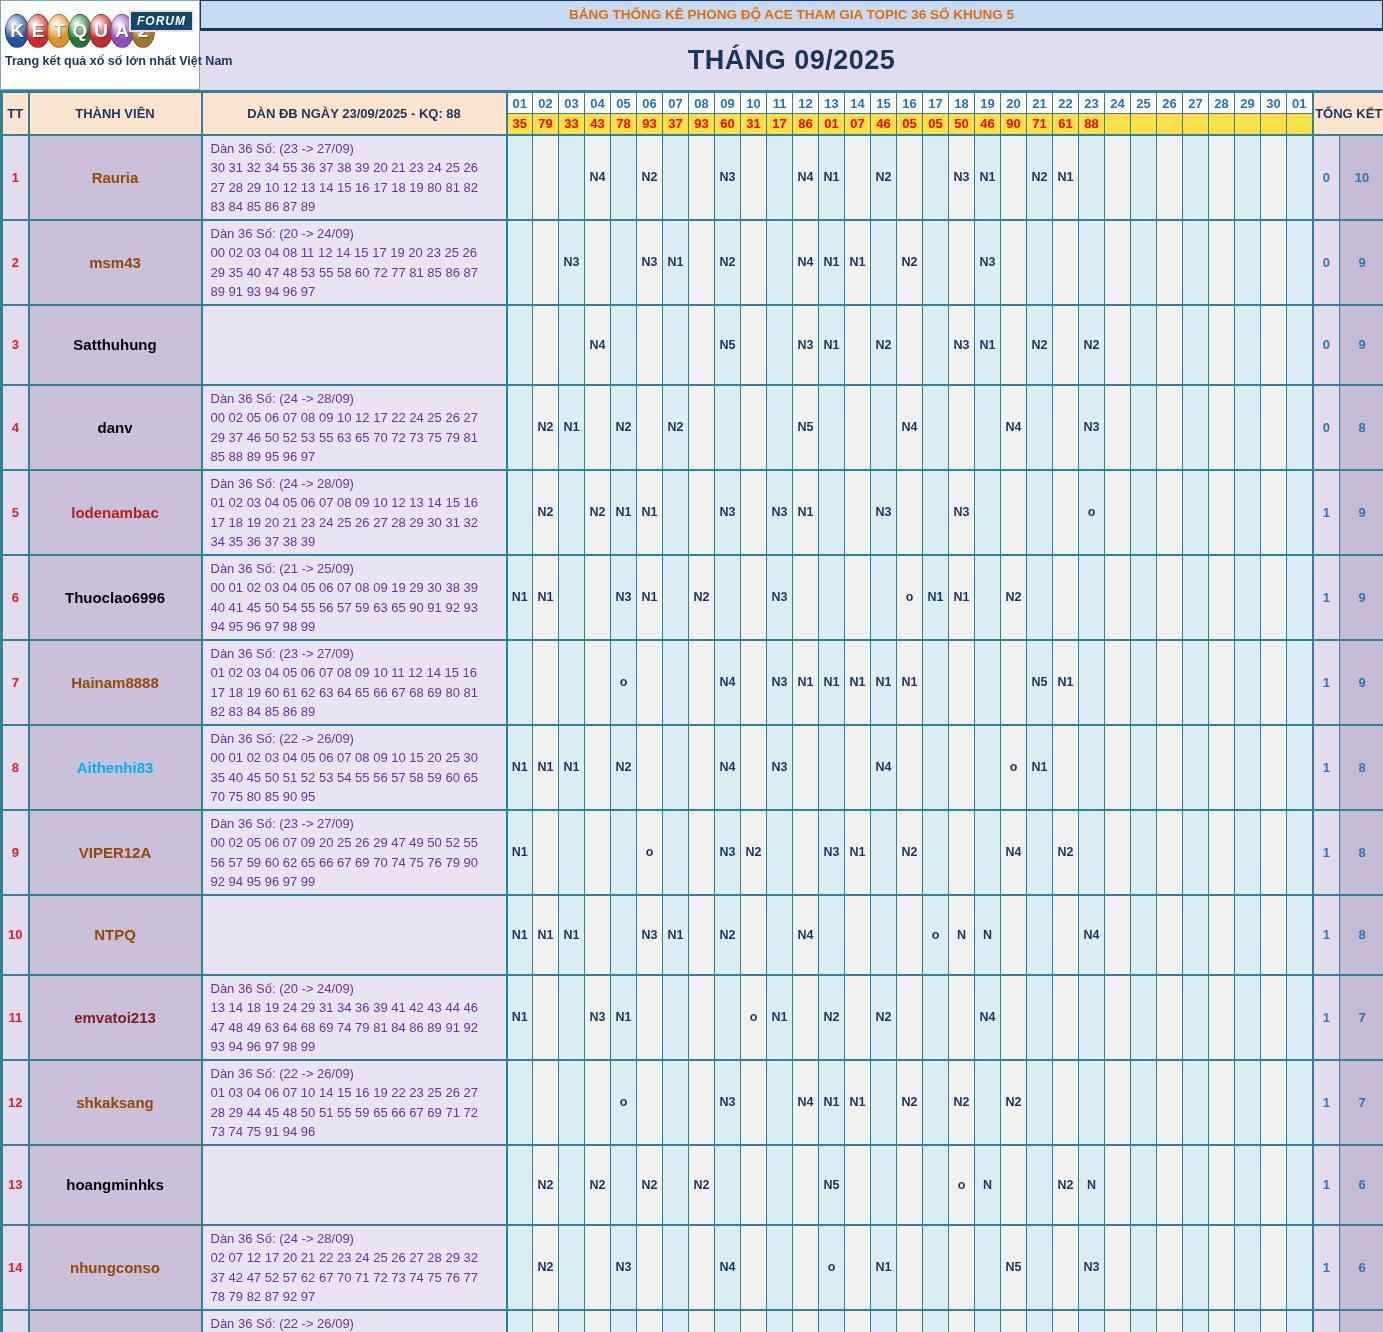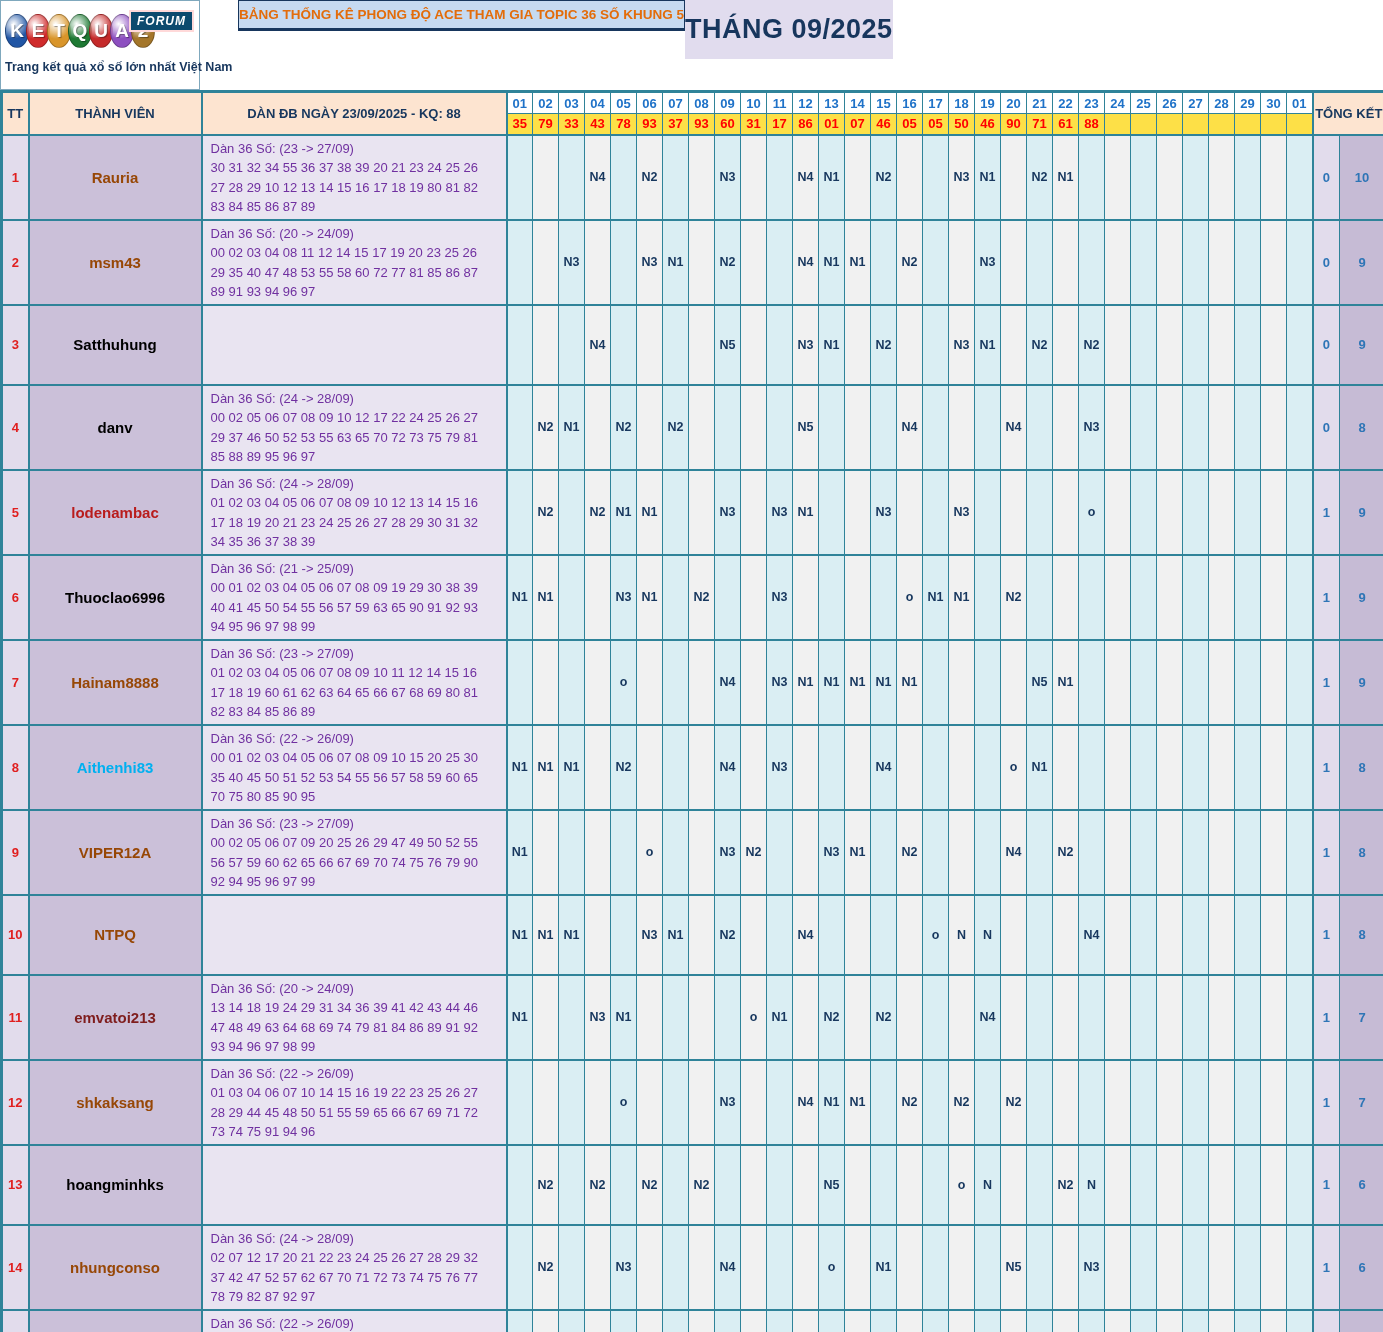--- a/index.html
+++ b/index.html
@@ -9,23 +9,23 @@
 
   
   .top { display:flex; width:1383px; height:90px; }
   .logo-box { width:200px; height:90px; background:#ffffff; border:1px solid #7fa8bd; position:relative; padding:5px 3px 0 4px; }
   .logo-letters { display:flex; align-items:flex-end; height:42px; }
   .logo-ball { width:24px; height:34px; border-radius:50%; display:flex; align-items:center; justify-content:center;
                color:#fff; font-weight:bold; font-size:19px; margin-right:-3px; border:1px solid rgba(0,0,0,.25);
                text-shadow:1px 1px 1px rgba(0,0,0,.4); }
   .forum-badge { position:absolute; top:9px; right:5px; background:#0c4a6e; color:#fff; font-weight:bold; font-style:italic;
                  font-size:12px; padding:2px 6px; border-radius:0; border:2px solid #ffd9d9; letter-spacing:1px; }
-  .tagline { margin-top:12px; font-size:12.5px; font-weight:bold; color:#17365d; white-space:nowrap; }
-
-  .banners { flex:1; display:flex; flex-direction:row;margin-left:38px; }
+  .tagline { margin-top:6px; font-size:12.5px; font-weight:bold; color:#17365d; white-space:nowrap; }
+
+  .banners { flex:1; display:flex; flex-direction:column; }
   .banner1 { height:31px; background:#c6daf1; border:1px solid #17365d; border-bottom:3px solid #17365d;
              color:#e36c0a; font-weight:bold; font-size:13.5px; display:flex; align-items:center; justify-content:center; }
   .banner2 { height:59px; background:#e1dcee; color:#17365d; font-weight:bold; font-size:27px;
              display:flex; align-items:center; justify-content:center; letter-spacing:.5px; }
 
   
   table { border-collapse:collapse; table-layout:fixed; width:1383px; border:3px solid #2f8399; }
   th, td { border:1px solid #2f8399; padding:0; overflow:hidden; }
 
   thead tr.labels th { height:22px; }

